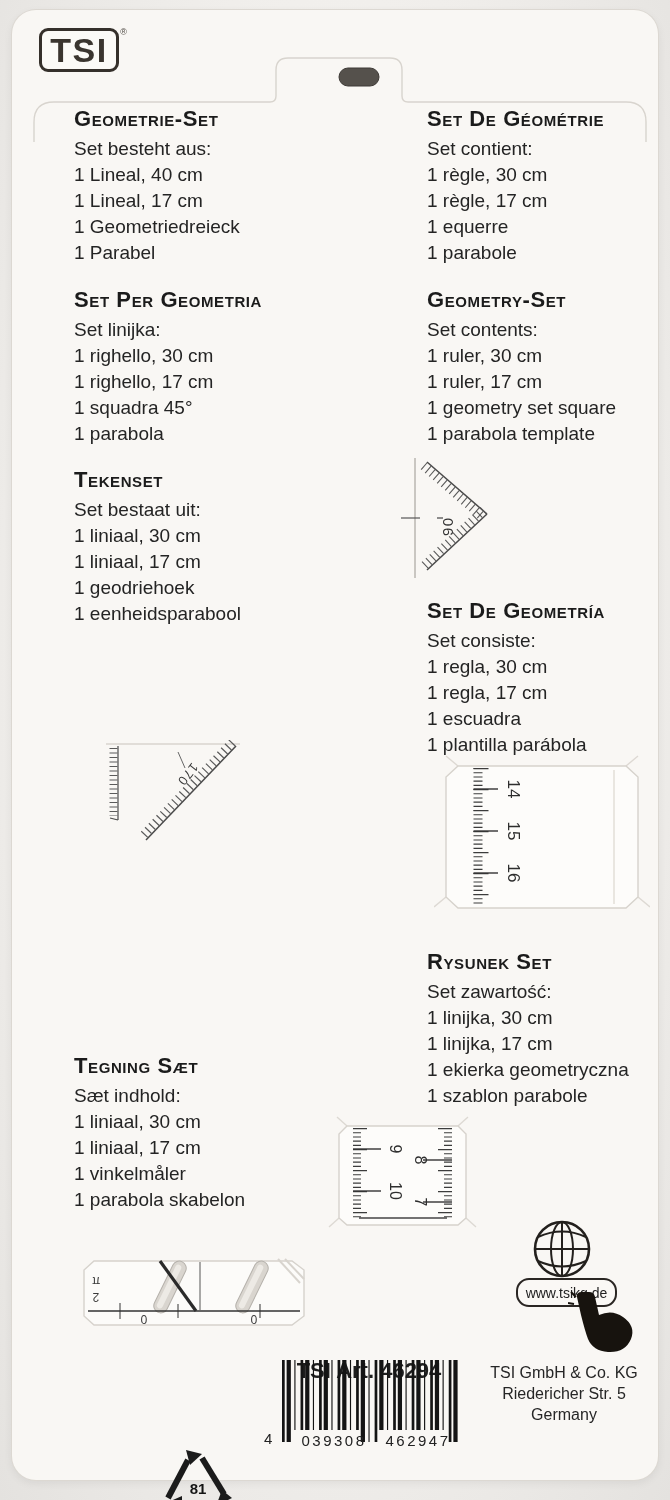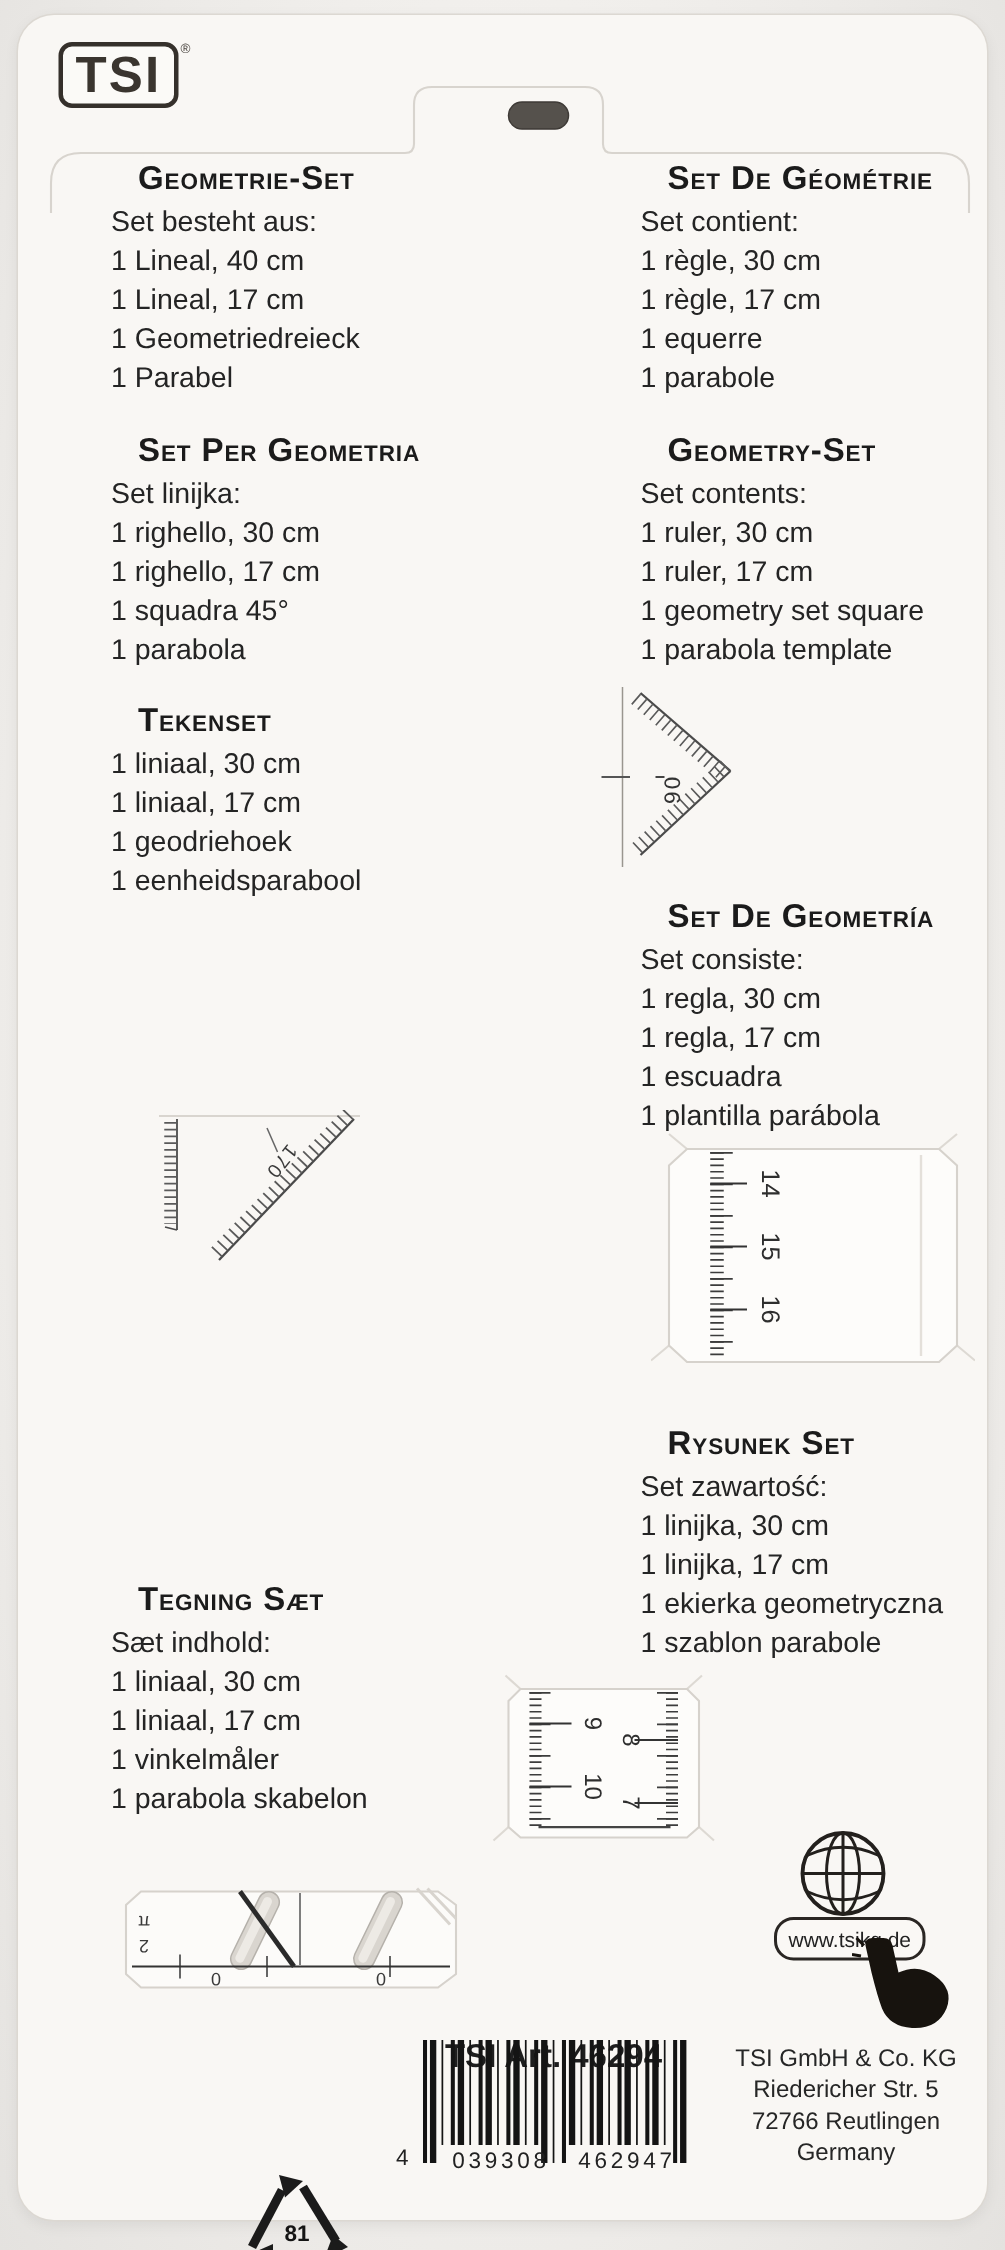--- a/index.html
+++ b/index.html
@@ -20,21 +20,21 @@
   .logo{
     position:absolute;left:27px;top:18px;width:74px;height:38px;
     border:3px solid #35302b;border-radius:9px;background:#fbfaf7;
     display:flex;align-items:center;justify-content:center;
   }
   .logo .txt{font-size:34px;font-weight:800;letter-spacing:1.5px;color:#3a352f;}
   .logo .reg{position:absolute;top:-4px;right:-11px;font-size:9px;color:#4a453f;}
   
   .lang{position:absolute;width:272px;z-index:3;}
   .lang h2{
-    margin:0 0 4px 18px;font-size:22px;line-height:27px;font-weight:bold;
+    margin:0 0 4px 0;font-size:22px;line-height:27px;font-weight:bold;
     font-variant:small-caps;letter-spacing:.6px;color:#1b1b1b;
   }
   .lang p{margin:0;font-size:19px;line-height:26px;color:#242424;}
   
   .article{position:absolute;left:257px;top:1348px;width:200px;text-align:center;
     font-size:22px;font-weight:bold;color:#1e1e1e;}
   .bc{position:absolute;left:256px;top:1350px;width:204px;height:102px;}
   .bc svg{position:absolute;left:8px;top:0;}
   .bc .sys{position:absolute;left:-4px;top:70px;font-size:15px;}
   .bc .grp{position:absolute;top:72px;width:80px;text-align:center;
@@ -101,20 +101,21 @@
     <h2>Geometry-Set</h2>
     <p>Set contents:</p>
     <p>1 ruler, 30 cm</p>
     <p>1 ruler, 17 cm</p>
     <p>1 geometry set square</p>
     <p>1 parabola template</p>
   </section>
 
   <section class="lang" style="left:62px;top:456px">
     <h2>Tekenset</h2>
+    <p>Set bestaat uit:</p>
     <p>1 liniaal, 30 cm</p>
     <p>1 liniaal, 17 cm</p>
     <p>1 geodriehoek</p>
     <p>1 eenheidsparabool</p>
   </section>
 
   <section class="lang" style="left:415px;top:587px">
     <h2>Set De Geometría</h2>
     <p>Set consiste:</p>
     <p>1 regla, 30 cm</p>
@@ -291,17 +292,16 @@
       <polygon points="30,50 30,66 14,57" fill="#1b1b1b"></polygon>
       <polygon points="34,4 50,8 38,19" fill="#1b1b1b"></polygon>
       <text x="46" y="48" text-anchor="middle" font-size="15" font-weight="bold" fill="#141414">81</text>
     </svg>
     <div class="mat">C/PAP</div>
   </div>
 
   <div class="address">
     <div>TSI GmbH &amp; Co. KG</div>
     <div>Riedericher Str. 5</div>
-    <div>72766 Reutlingen</div>
     <div>Germany</div>
   </div>
 
 </div>
 
 </body></html>

